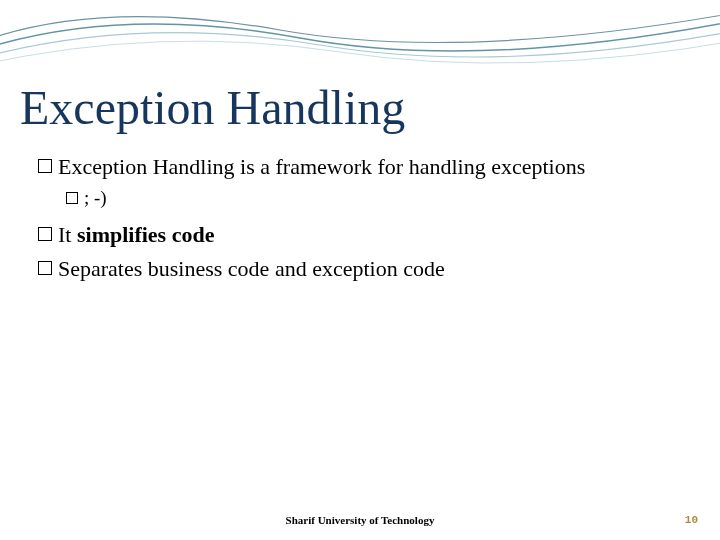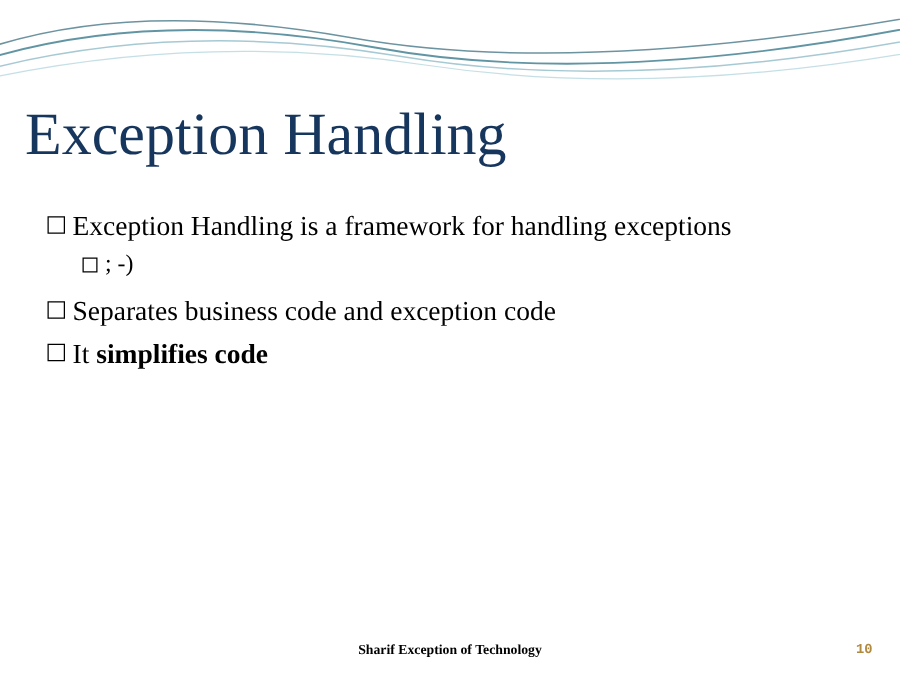--- a/index.html
+++ b/index.html
@@ -28,21 +28,21 @@
     position: absolute;
     top: 80px;
     left: 20px;
     font-size: 48px;
     font-weight: normal;
     color: #17365d;
     font-family: Georgia, serif;
   }
   .content {
     position: absolute;
-    top: 166px;
+    top: 152px;
     left: 38px;
     right: 40px;
     color: #000000;
   }
   .bullet-main {
     display: flex;
     align-items: flex-start;
     margin-bottom: 4px;
     font-size: 22px;
     line-height: 1.35;
@@ -119,26 +119,26 @@
       <span class="txt">Exception Handling is a framework for handling exceptions</span>
     </div>
 
     <div class="bullet-sub">
       <span class="sq"></span>
       <span class="txt">; -)</span>
     </div>
 
     <div class="bullet-main">
       <span class="sq"></span>
-      <span class="txt">Separates business code and exception code</span>
+      <span class="txt"><span>It </span><span class="bold">simplifies code</span></span>
     </div>
 
     <div class="bullet-main">
       <span class="sq"></span>
-      <span class="txt"><span>It </span><span class="bold">simplifies code</span></span>
+      <span class="txt">Separates business code and exception code</span>
     </div>
 
   </div>
 
-  <div class="footer">Sharif Exception of Technology</div>
+  <div class="footer">Sharif University of Technology</div>
   <div class="pagenum">10</div>
 
 </div>
 
 </body></html>

